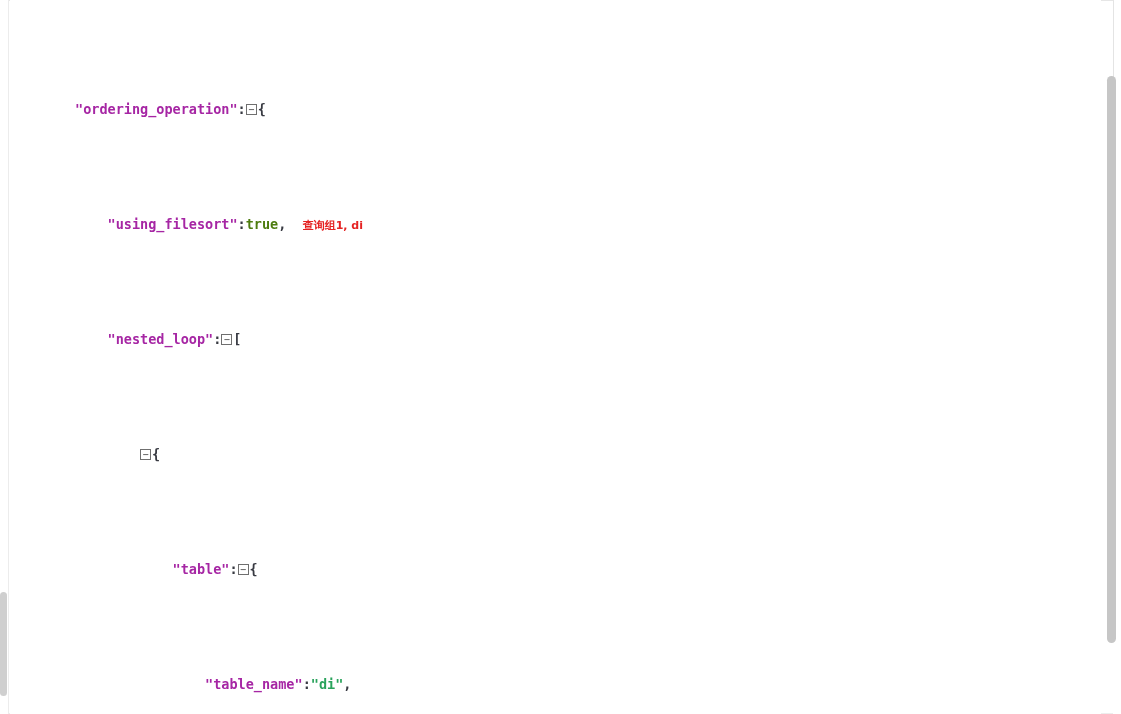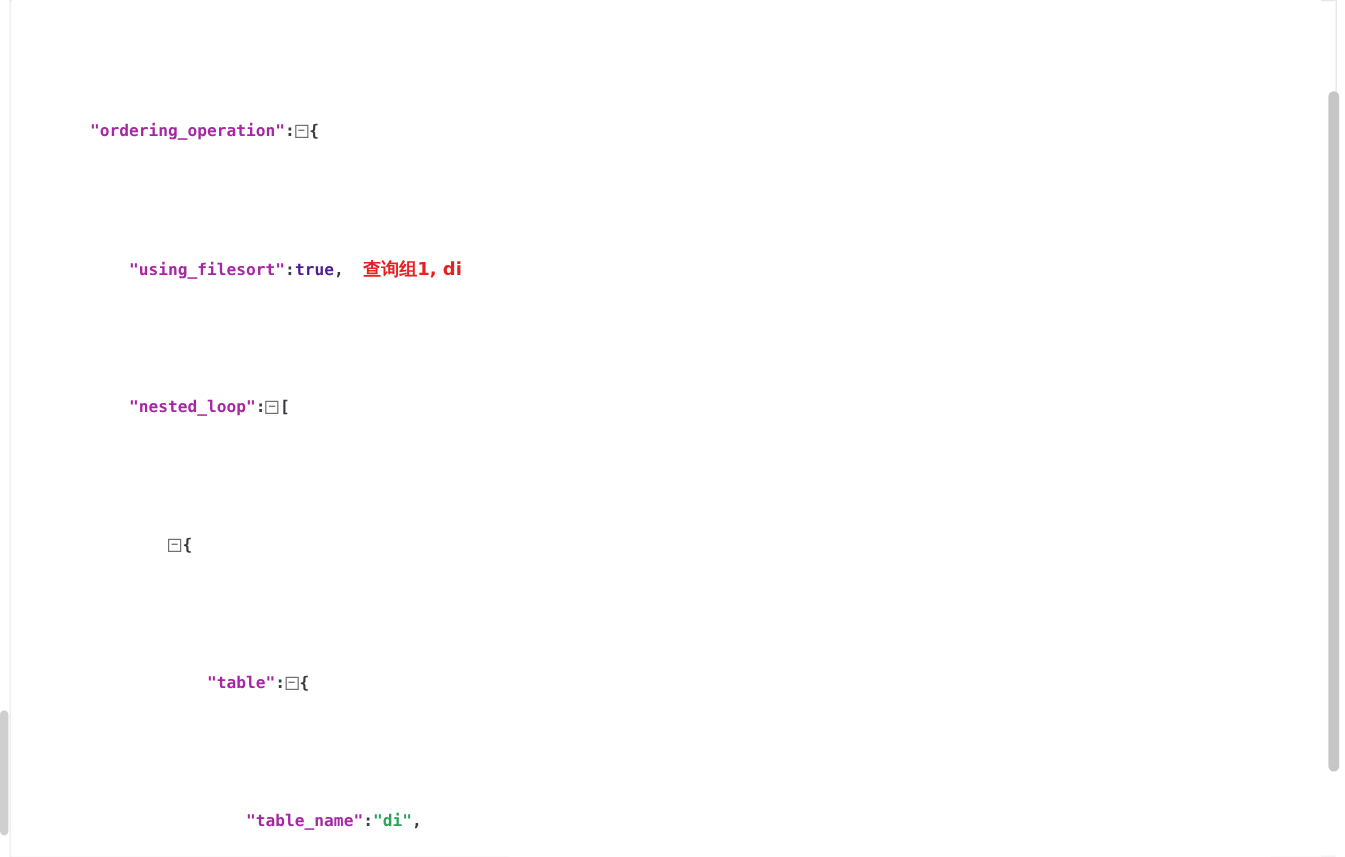--- a/index.html
+++ b/index.html
@@ -69,21 +69,21 @@
     white-space: pre;
     letter-spacing: 0px;
     padding-top: 6px;
   }
 
   .line { height: 23px; white-space: pre; }
 
   
   .k    { color: #a626a4; }           
   .s    { color: #2aa35c; }           
-  .b    { color: #4c1d95; }           
+  .b    { color: #4d7c0f; }           
   .p    { color: #383a42; }  
 
   
   .fold {
     display: inline-block;
     width: 11px;
     height: 11px;
     line-height: 9px;
     font-size: 10px;
     font-weight: normal;
@@ -98,21 +98,21 @@
     background: #fff;
   }
 
   
   .anno {
     color: #e52222;
     font-family: "DejaVu Sans", "Liberation Sans", sans-serif;
     font-weight: bold;
     font-size: 14.5px;
   }
-  .anno-cn { font-size: 15px; }
+  .anno-cn { font-size: 11px; }
 
   
   .vscroll-track {
     position: absolute;
     right: 2px;
     top: 0;
     width: 14px;
     height: 714px;
     background: transparent;
   }

